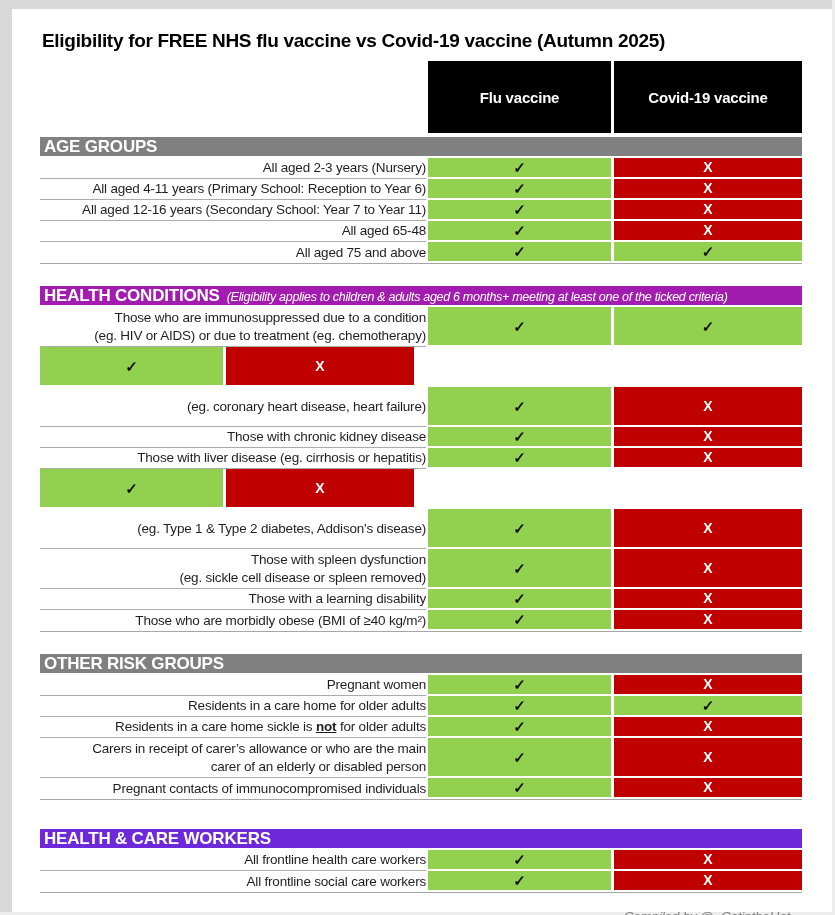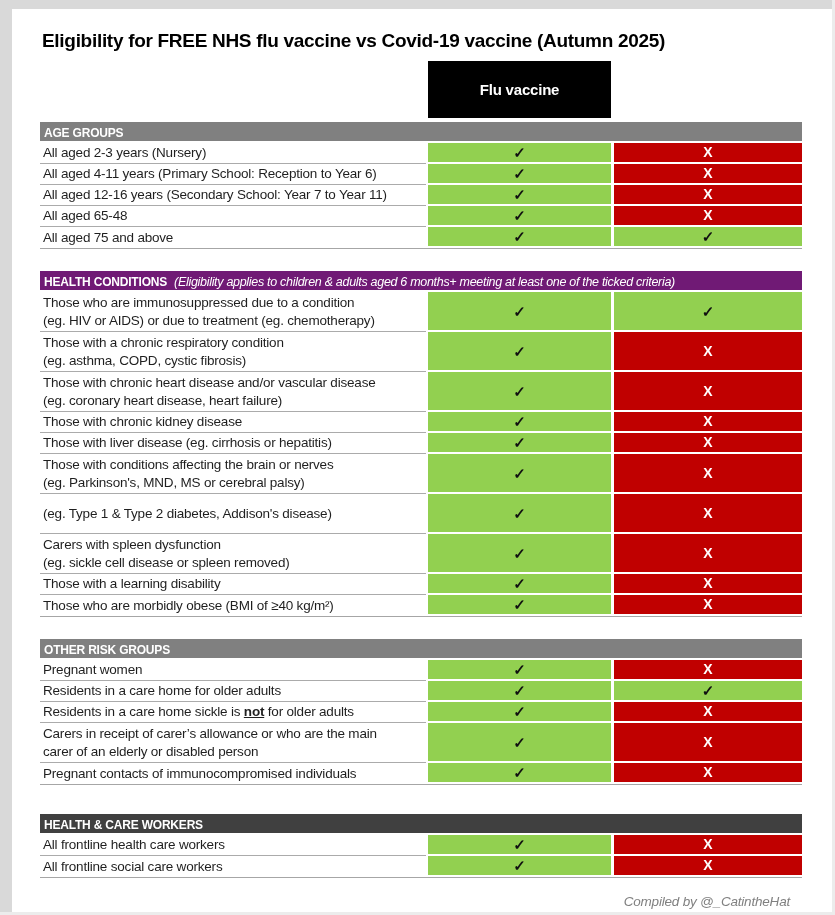--- a/index.html
+++ b/index.html
@@ -18,39 +18,39 @@
 
   .title{
     margin:21px 0 0 2px;
     font-size:19px;line-height:22px;font-weight:bold;color:#000;
     letter-spacing:-0.3px;
   }
 
   .col-header-row{display:flex;margin-top:9px;}
   .col-spacer{width:388px;}
   .col-header{
-    height:57px;background:#000;color:#fff;
+    height:72px;background:#000;color:#fff;
     display:flex;align-items:center;justify-content:center;
     font-size:15px;font-weight:bold;letter-spacing:-0.2px;
   }
   .col-header.flu{width:183px;}
   .col-header.covid{width:188px;margin-left:3px;}
 
   .table-section{margin-top:22px;border-bottom:1px solid #a6a6a6;}
   .table-section:first-child{margin-top:4px;}
   .table-section:last-child{margin-top:26px;}
 
   .bar{
     height:19px;line-height:19px;background:#808080;color:#fff;
     padding-left:4px;margin-bottom:2px;white-space:nowrap;overflow:hidden;
   }
-  .bar-name{font-size:12px;font-weight:bold;letter-spacing:-0.2px;}
+  .bar-name{font-size:17px;font-weight:bold;letter-spacing:-0.2px;}
   .bar-note{font-size:12.5px;font-style:italic;margin-left:7px;letter-spacing:-0.3px;}
 
-  .row{display:flex;height:21px;box-sizing:border-box;}
+  .row{display:flex;height:21px;box-sizing:border-box;text-align:right;}
   .row.tall{height:40px;}
   .row-label{
     width:386px;margin-right:2px;box-sizing:border-box;
     border-bottom:1px solid #ababab;
     padding-left:3px;
     display:flex;flex-direction:column;justify-content:center;
     color:#1f1f1f;font-size:13.5px;letter-spacing:-0.2px;
   }
   .table-section .row:last-child .row-label{border-bottom:none;}
   .label-line{line-height:18px;white-space:nowrap;}
@@ -78,20 +78,21 @@
 <div class="edge-left"></div>
 <div class="edge-right"></div>
 <div class="edge-bottom"></div>
 
 <div class="content">
   <div class="title">Eligibility for FREE NHS flu vaccine vs Covid-19 vaccine (Autumn 2025)</div>
 
   <div class="col-header-row">
     <div class="col-spacer"></div>
     <div class="col-header flu">Flu vaccine</div>
+    <div class="col-header covid">Covid-19 vaccine</div>
   </div>
 
   <div id="sections">
       <div class="table-section">
         <div class="bar" style="background: rgb(128, 128, 128);"><span class="bar-name">AGE GROUPS</span></div>
         <div class="row">
           <div class="row-label">
             <div class="label-line">All aged 2-3 years (Nursery)</div>
           </div>
           <div class="cell flu yes" style="background: rgb(146, 208, 80);">
@@ -140,48 +141,43 @@
           </div>
           <div class="cell flu yes" style="background: rgb(146, 208, 80);">
             <span class="mark">✓</span>
           </div>
           <div class="cell covid yes" style="background: rgb(146, 208, 80);">
             <span class="mark">✓</span>
           </div>
         </div>
       </div>
       <div class="table-section">
-        <div class="bar" style="background: #701a75;"><span class="bar-name">HEALTH CONDITIONS</span><span class="bar-note">(Eligibility applies to children &amp; adults aged 6 months+ meeting at least one of the ticked criteria)</span></div>
+        <div class="bar" style="background: #a21caf;"><span class="bar-name">HEALTH CONDITIONS</span><span class="bar-note">(Eligibility applies to children &amp; adults aged 6 months+ meeting at least one of the ticked criteria)</span></div>
         <div class="row tall">
           <div class="row-label">
             <div class="label-line">Those who are immunosuppressed due to a condition</div>
             <div class="label-line">(eg. HIV or AIDS) or due to treatment (eg. chemotherapy)</div>
           </div>
           <div class="cell flu yes" style="background: rgb(146, 208, 80);">
             <span class="mark">✓</span>
           </div>
           <div class="cell covid yes" style="background: rgb(146, 208, 80);">
             <span class="mark">✓</span>
           </div>
         </div>
         <div class="row tall">
-          <div class="row-label">
-            <div class="label-line">Those with a chronic respiratory condition</div>
-            <div class="label-line">(eg. asthma, COPD, cystic fibrosis)</div>
-          </div>
-          <div class="cell flu yes" style="background: rgb(146, 208, 80);">
-            <span class="mark">✓</span>
-          </div>
-          <div class="cell covid no" style="background: rgb(192, 0, 0);">
-            <span class="mark">X</span>
-          </div>
-        </div>
-        <div class="row tall">
-          <div class="row-label">
-            <div class="label-line">Those with chronic heart disease and/or vascular disease</div>
+          <div class="cell flu yes" style="background: rgb(146, 208, 80);">
+            <span class="mark">✓</span>
+          </div>
+          <div class="cell covid no" style="background: rgb(192, 0, 0);">
+            <span class="mark">X</span>
+          </div>
+        </div>
+        <div class="row tall">
+          <div class="row-label">
             <div class="label-line">(eg. coronary heart disease, heart failure)</div>
           </div>
           <div class="cell flu yes" style="background: rgb(146, 208, 80);">
             <span class="mark">✓</span>
           </div>
           <div class="cell covid no" style="background: rgb(192, 0, 0);">
             <span class="mark">X</span>
           </div>
         </div>
         <div class="row">
@@ -200,45 +196,41 @@
             <div class="label-line">Those with liver disease (eg. cirrhosis or hepatitis)</div>
           </div>
           <div class="cell flu yes" style="background: rgb(146, 208, 80);">
             <span class="mark">✓</span>
           </div>
           <div class="cell covid no" style="background: rgb(192, 0, 0);">
             <span class="mark">X</span>
           </div>
         </div>
         <div class="row tall">
-          <div class="row-label">
-            <div class="label-line">Those with conditions affecting the brain or nerves</div>
-            <div class="label-line">(eg. Parkinson's, MND, MS or cerebral palsy)</div>
-          </div>
           <div class="cell flu yes" style="background: rgb(146, 208, 80);">
             <span class="mark">✓</span>
           </div>
           <div class="cell covid no" style="background: rgb(192, 0, 0);">
             <span class="mark">X</span>
           </div>
         </div>
         <div class="row tall">
           <div class="row-label">
             <div class="label-line">(eg. Type 1 &amp; Type 2 diabetes, Addison's disease)</div>
           </div>
           <div class="cell flu yes" style="background: rgb(146, 208, 80);">
             <span class="mark">✓</span>
           </div>
           <div class="cell covid no" style="background: rgb(192, 0, 0);">
             <span class="mark">X</span>
           </div>
         </div>
         <div class="row tall">
           <div class="row-label">
-            <div class="label-line">Carers with spleen dysfunction</div>
+            <div class="label-line">Those with spleen dysfunction</div>
             <div class="label-line">(eg. sickle cell disease or spleen removed)</div>
           </div>
           <div class="cell flu yes" style="background: rgb(146, 208, 80);">
             <span class="mark">✓</span>
           </div>
           <div class="cell covid no" style="background: rgb(192, 0, 0);">
             <span class="mark">X</span>
           </div>
         </div>
         <div class="row">
@@ -317,21 +309,21 @@
           </div>
           <div class="cell flu yes" style="background: rgb(146, 208, 80);">
             <span class="mark">✓</span>
           </div>
           <div class="cell covid no" style="background: rgb(192, 0, 0);">
             <span class="mark">X</span>
           </div>
         </div>
       </div>
       <div class="table-section">
-        <div class="bar" style="background: #404040; margin-top: 29px;"><span class="bar-name">HEALTH &amp; CARE WORKERS</span></div>
+        <div class="bar" style="background: #6d28d9; margin-top: 29px;"><span class="bar-name">HEALTH &amp; CARE WORKERS</span></div>
         <div class="row">
           <div class="row-label">
             <div class="label-line">All frontline health care workers</div>
           </div>
           <div class="cell flu yes" style="background: rgb(146, 208, 80);">
             <span class="mark">✓</span>
           </div>
           <div class="cell covid no" style="background: rgb(192, 0, 0);">
             <span class="mark">X</span>
           </div>

